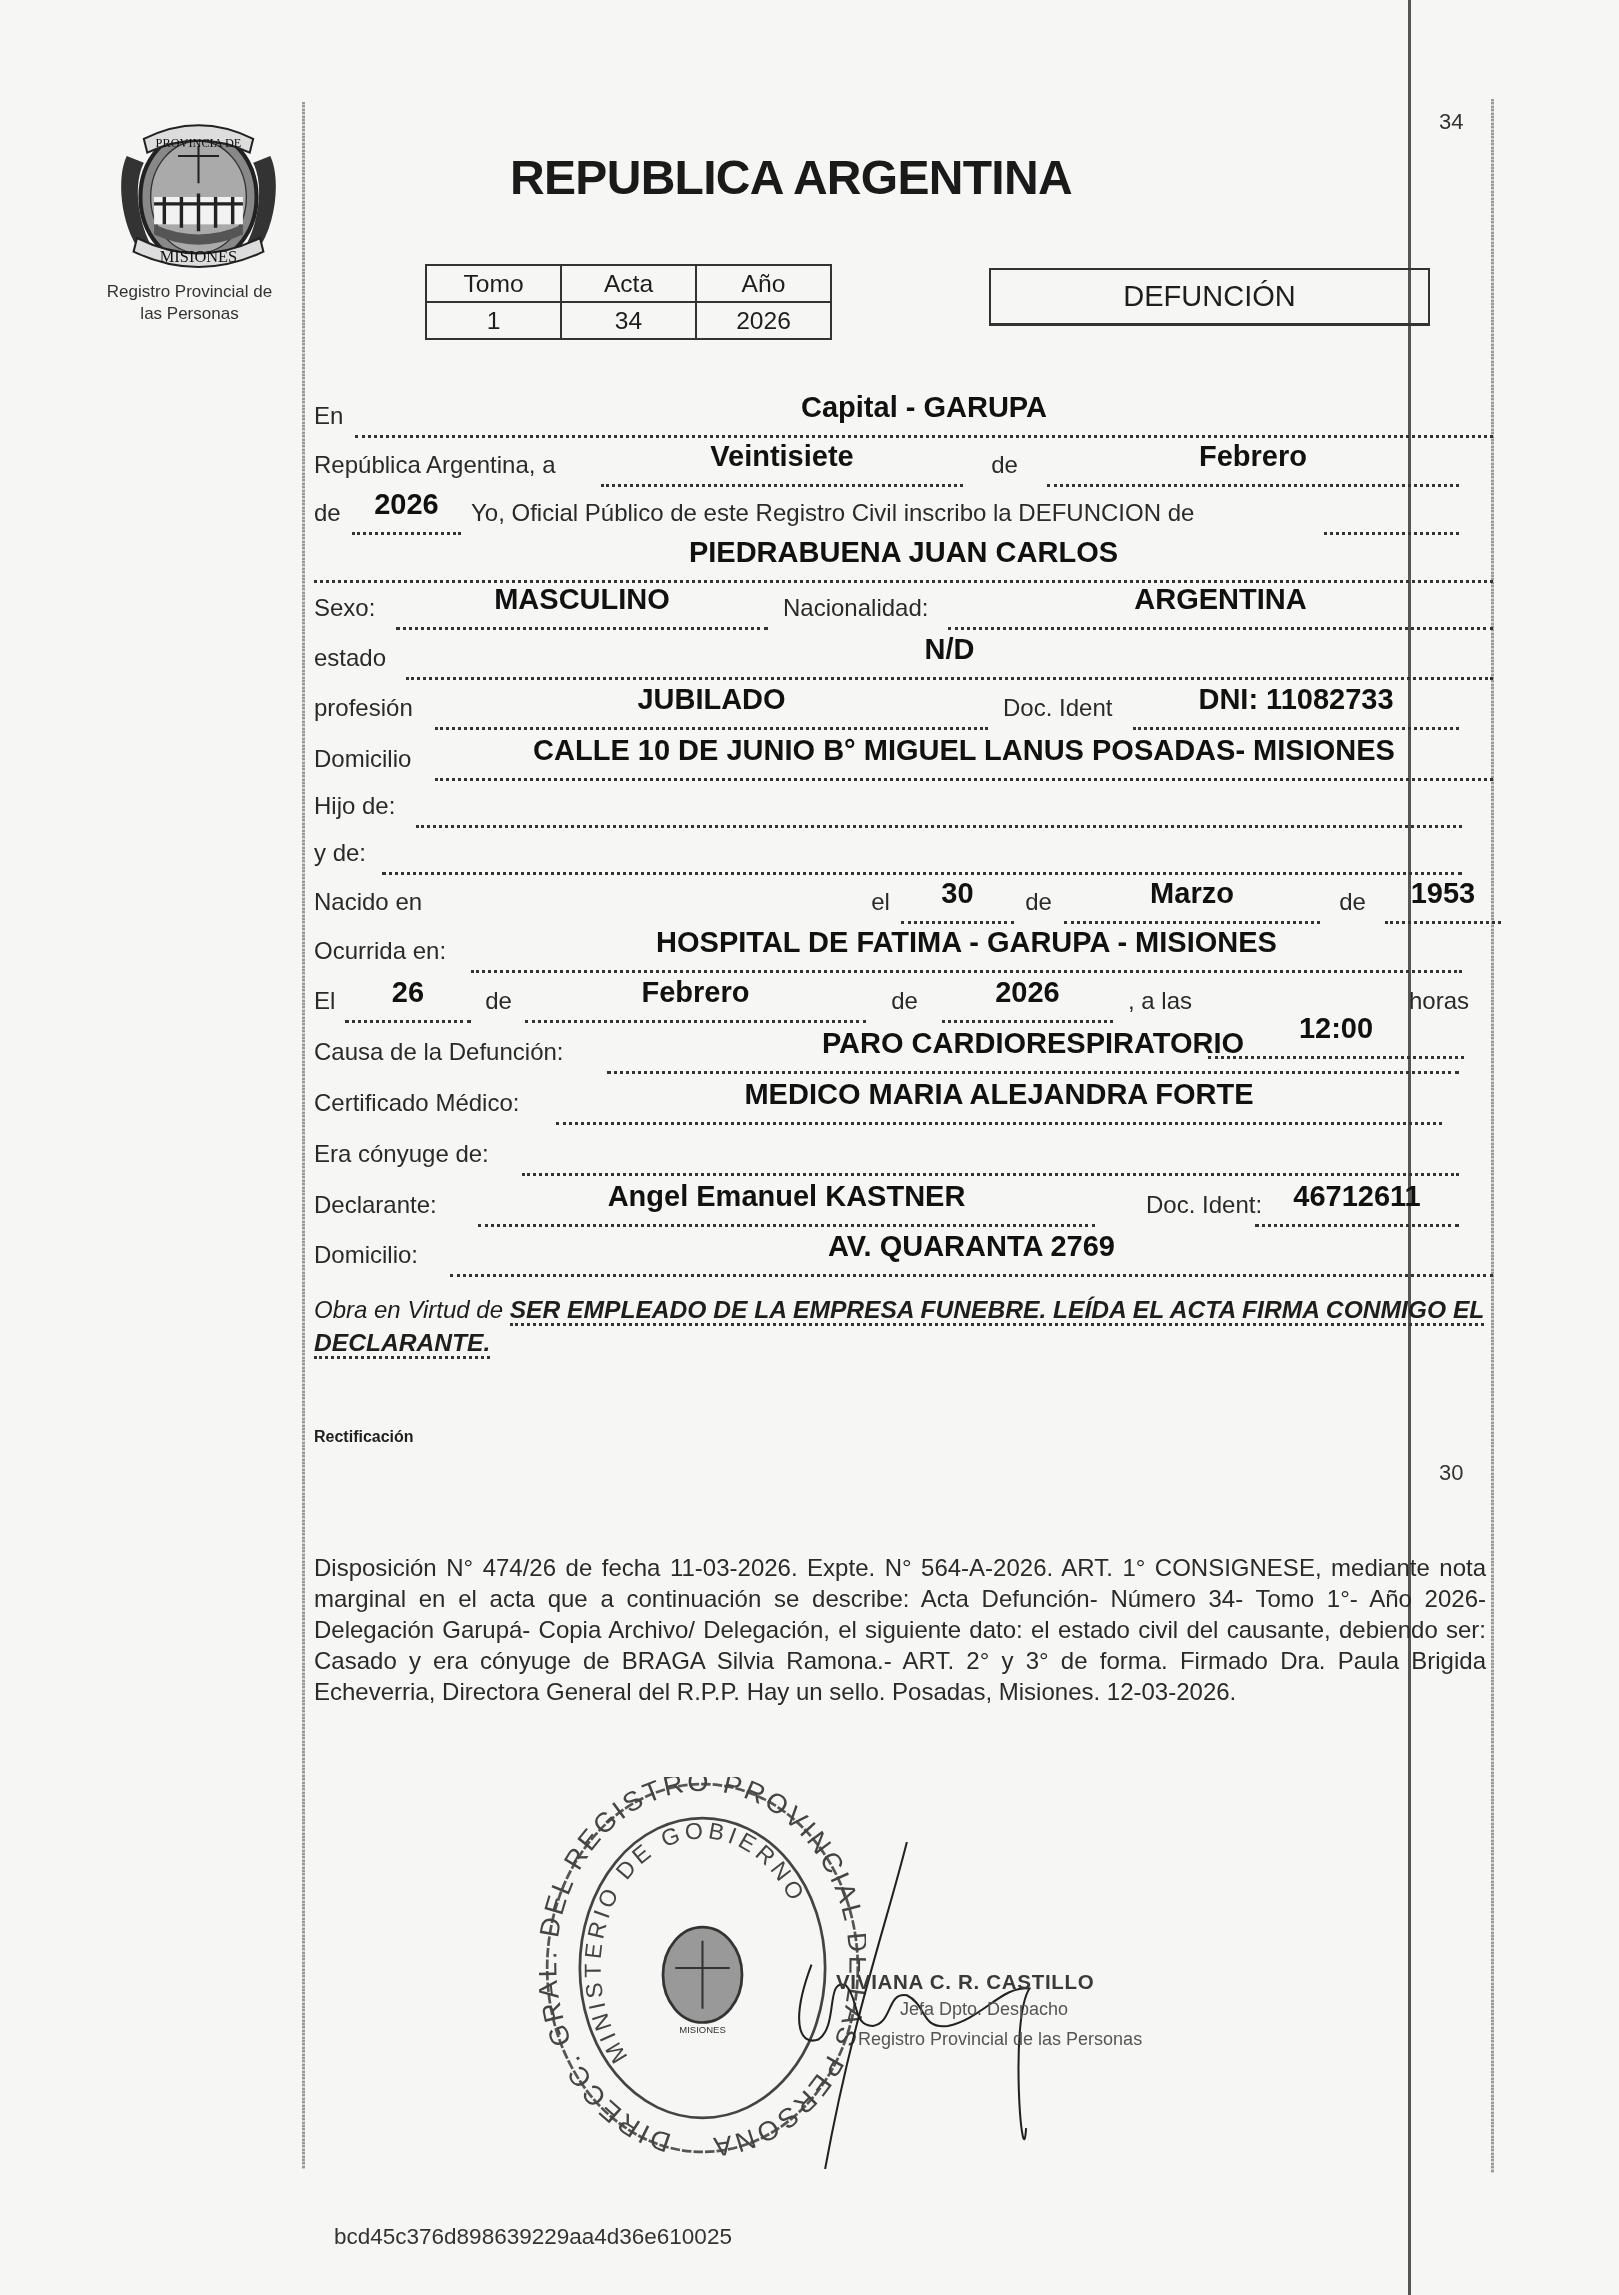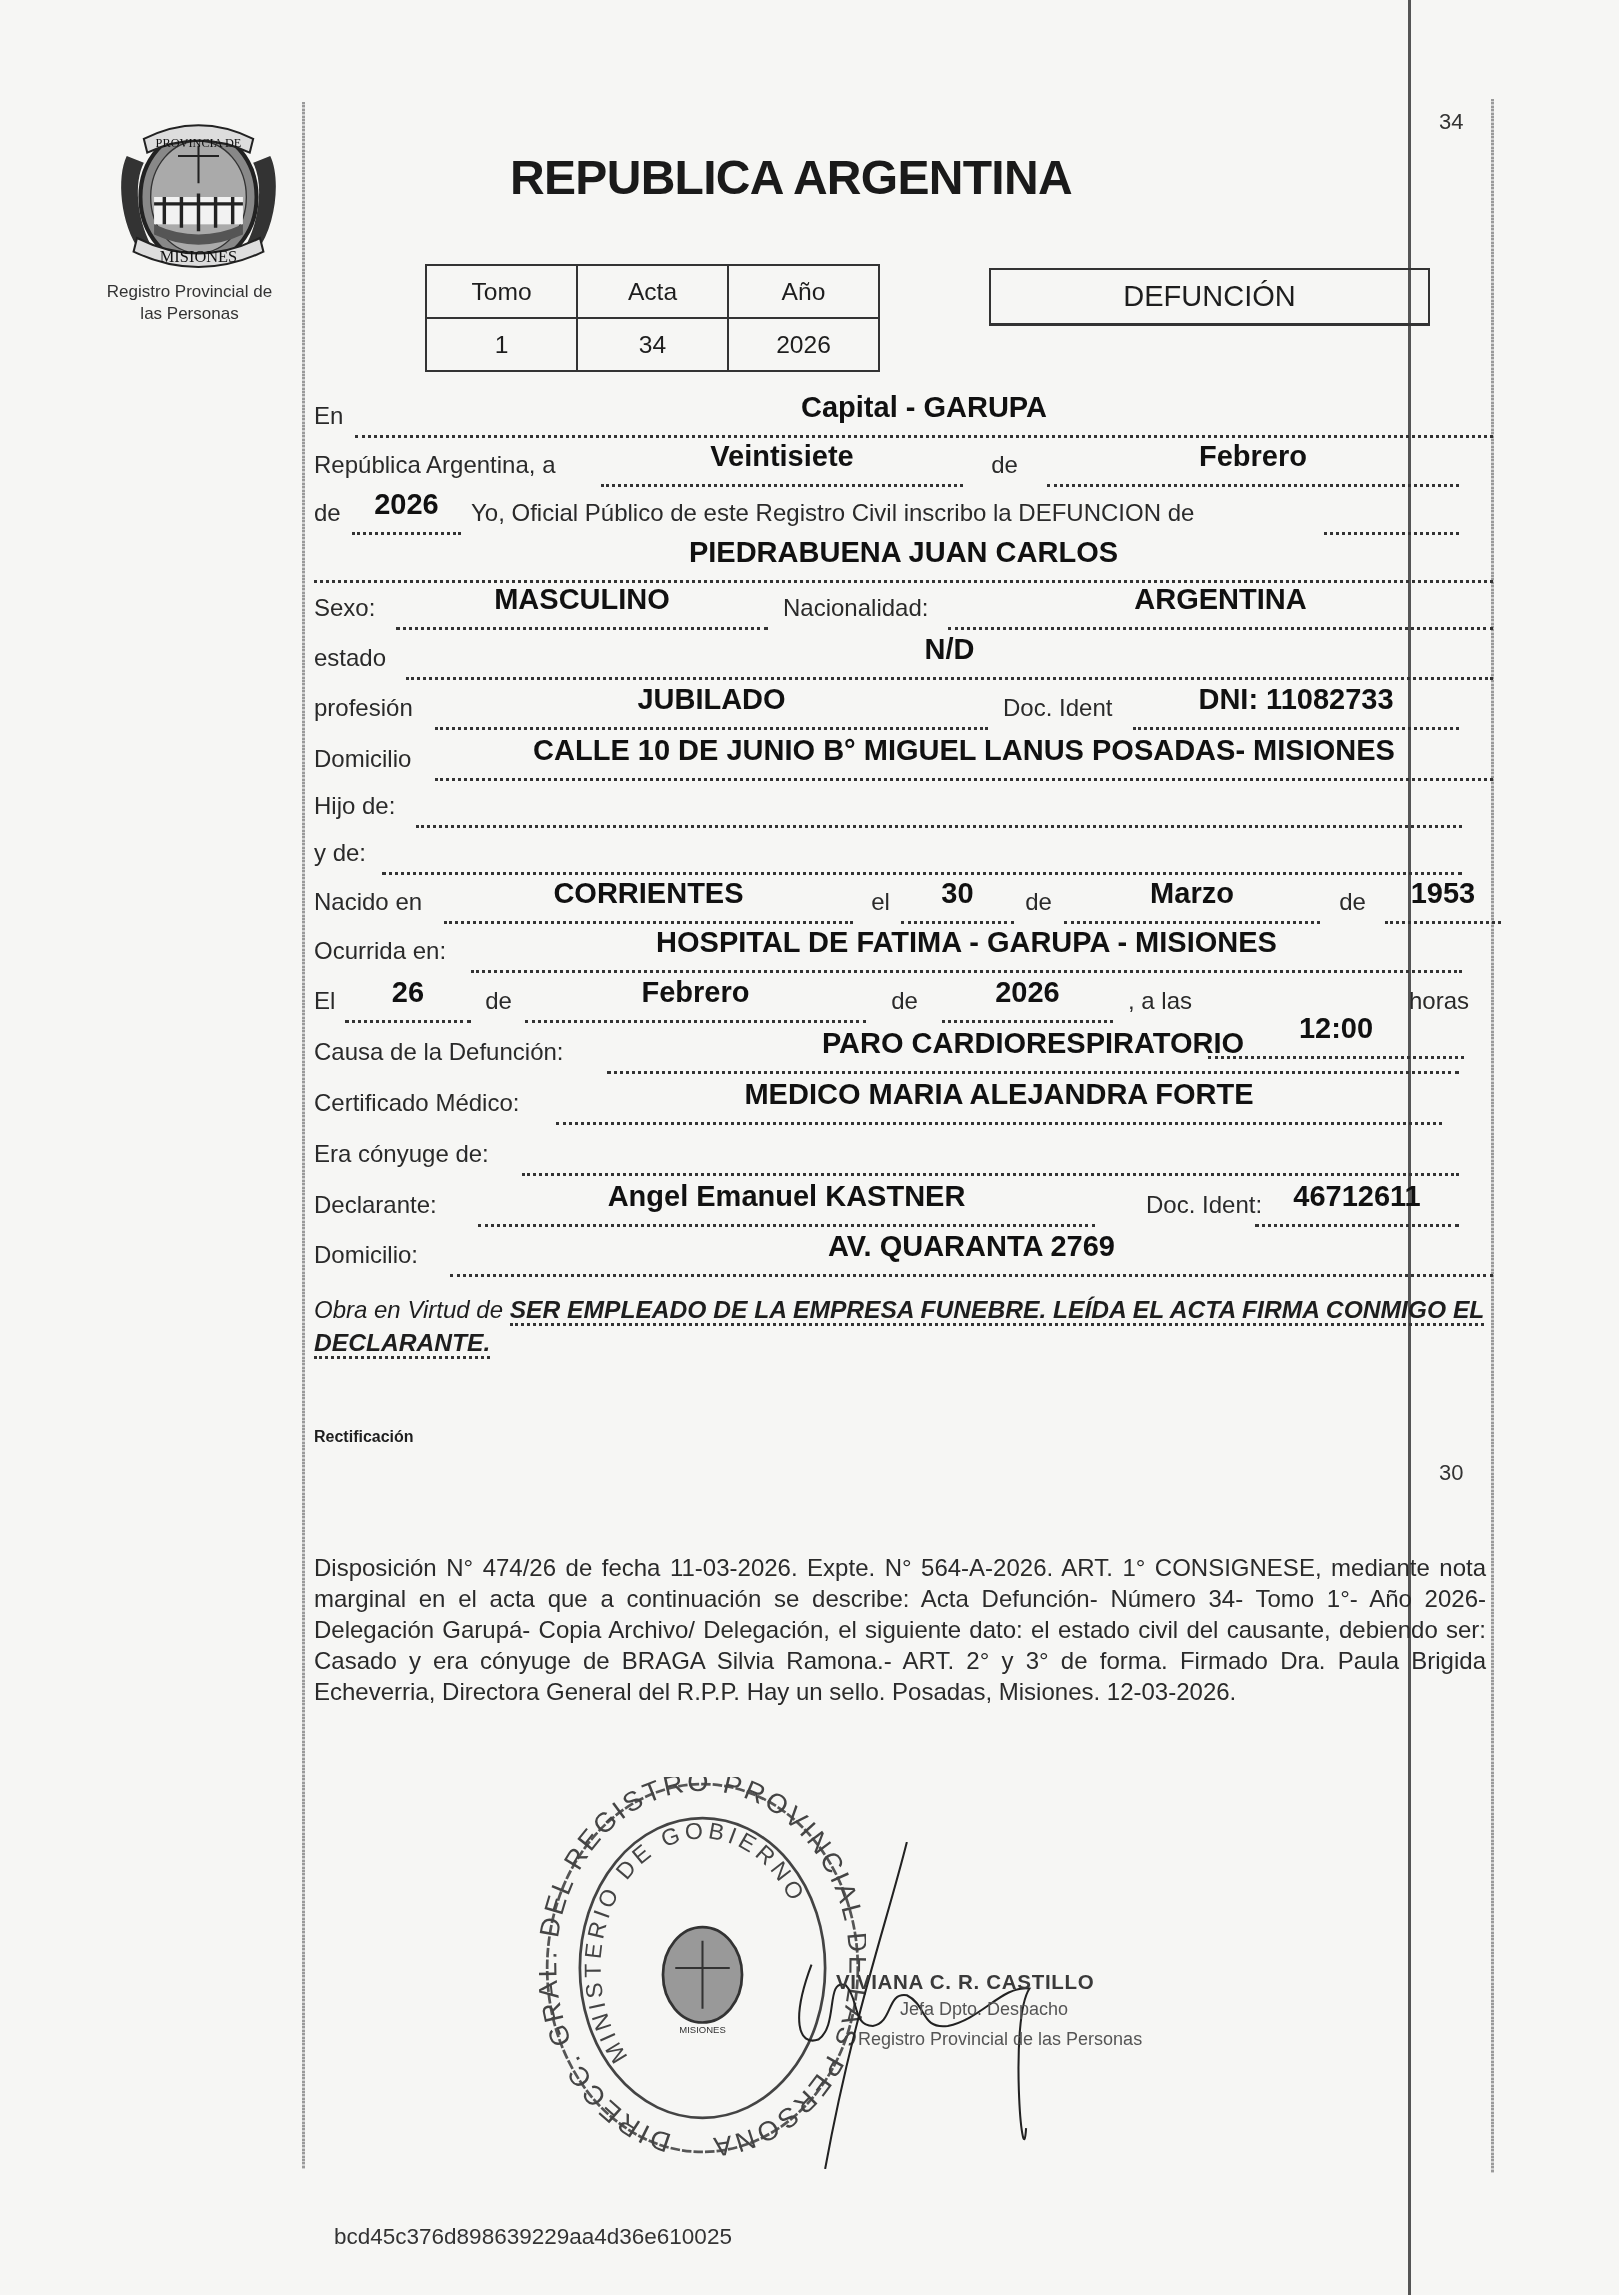--- a/index.html
+++ b/index.html
@@ -19,21 +19,21 @@
   .registry-label { left:87px; top:281px; width:205px; text-align:center;
     font-size:17px; line-height:22px; color:#333; }
 
   .page-num { font-size:22px; color:#333; }
   .title { left:300px; top:150px; width:982px; text-align:center;
     font-size:48px; font-weight:bold; letter-spacing:-0.7px; color:#1a1a1a; }
 
   table.ref { position:absolute; left:425px; top:264px; border-collapse:collapse;
     font-size:24.6px; }
   table.ref td { border:2px solid #333; width:133px; height:35px; text-align:center;
-    padding:8px; }
+    padding:0; }
   .defuncion-box { left:989px; top:268px; width:437px; height:53px;
     border:2px solid #333; border-bottom-width:3.4px; text-align:center;
     font-size:29px; line-height:53px; }
 
   .row { position:absolute; left:314px; right:126px; height:34px; font-size:24px; }
   .lbl { position:absolute; bottom:5.5px; white-space:nowrap; color:#2a2a2a; }
   .fld { position:absolute; height:34px; border-bottom:3.4px dotted #333; }
   .fld span { position:absolute; left:0; right:0; bottom:11px; text-align:center;
     font-weight:bold; white-space:nowrap; color:#111; font-size:29px; }
 
@@ -176,23 +176,20 @@
 
 <div class="row" style="top:838px;">
   <span class="lbl" style="left:0">y de:</span>
   <div class="fld" style="left:68px;right:31px;">
       <span></span>
     </div>
 </div>
 
 <div class="row" style="top:887px;">
   <span class="lbl" style="left:0">Nacido en</span>
-  <div class="fld" style="left:130px;width:409px;">
-      <span>CORRIENTES</span>
-    </div>
   <span class="lbl" style="left:546px;width:41px;text-align:center;">el</span>
   <div class="fld" style="left:587px;width:113px;">
       <span>30</span>
     </div>
   <span class="lbl" style="left:699px;width:51px;text-align:center;">de</span>
   <div class="fld" style="left:750px;width:256px;">
       <span>Marzo</span>
     </div>
   <span class="lbl" style="left:1006px;width:65px;text-align:center;">de</span>
   <div class="fld" style="left:1071px;width:116px;">

